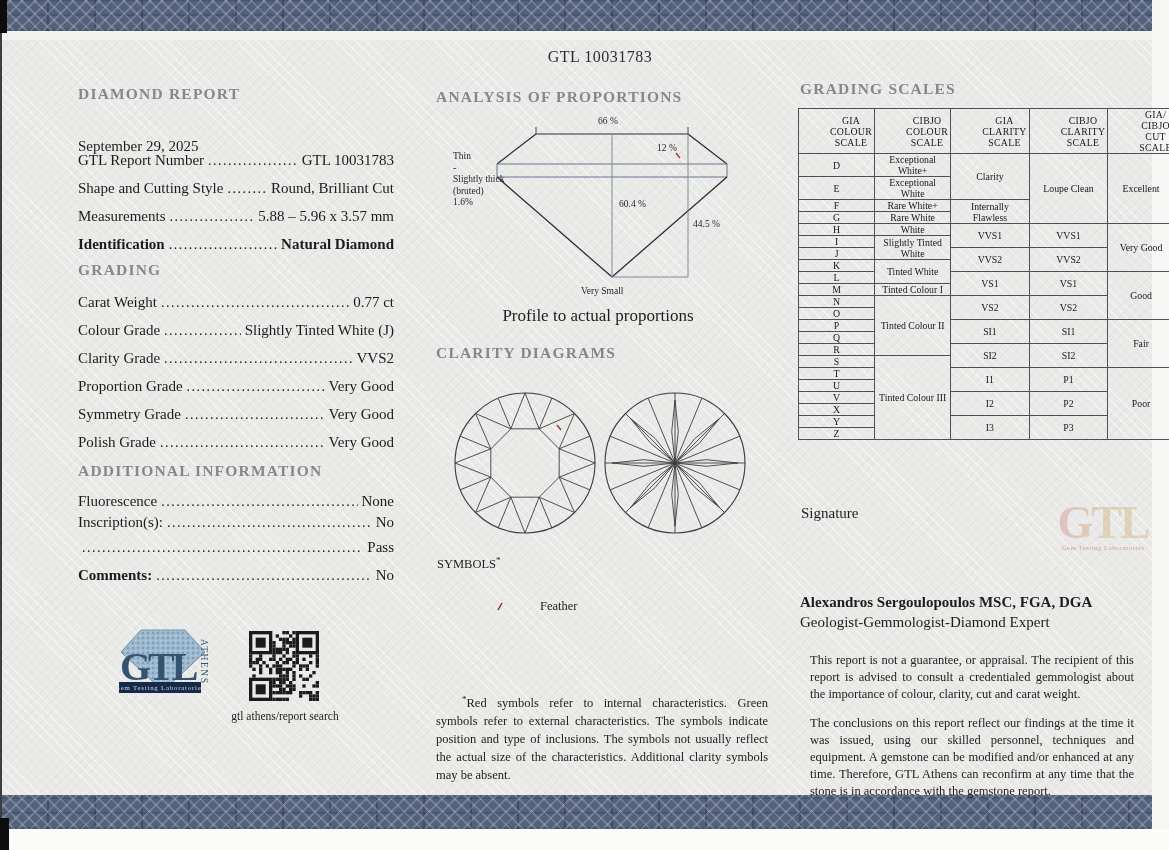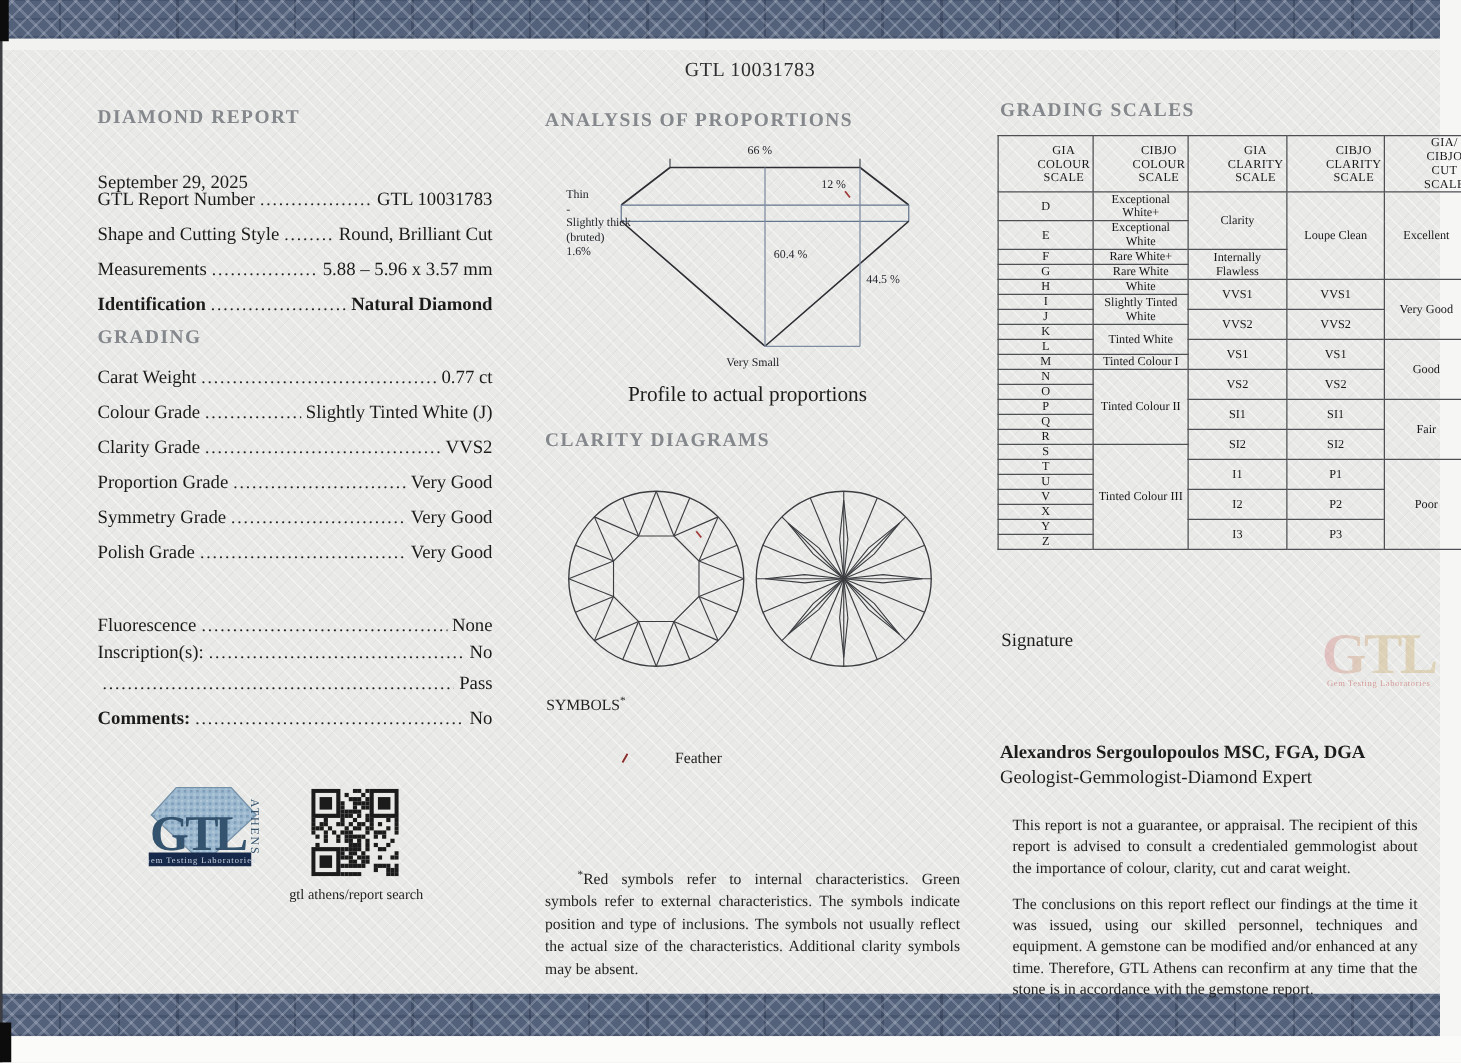--- a/index.html
+++ b/index.html
@@ -143,20 +143,21 @@
         <span class="leader"></span>
         <span class="val">Very Good</span>
       </div>
       <div class="frow">
         <span class="lbl">Polish Grade</span>
         <span class="leader"></span>
         <span class="val">Very Good</span>
       </div>
     </div>
 
+  <div class="abs heading" style="left:78px;top:462px;">ADDITIONAL INFORMATION</div>
   <div class="abs" style="left:78px;top:491px;width:316px;">
       <div class="frow tight">
         <span class="lbl">Fluorescence</span>
         <span class="leader"></span>
         <span class="val">None</span>
       </div>
       <div class="frow tight">
         <span class="lbl">Inscription(s):</span>
         <span class="leader"></span>
         <span class="val">No</span>

